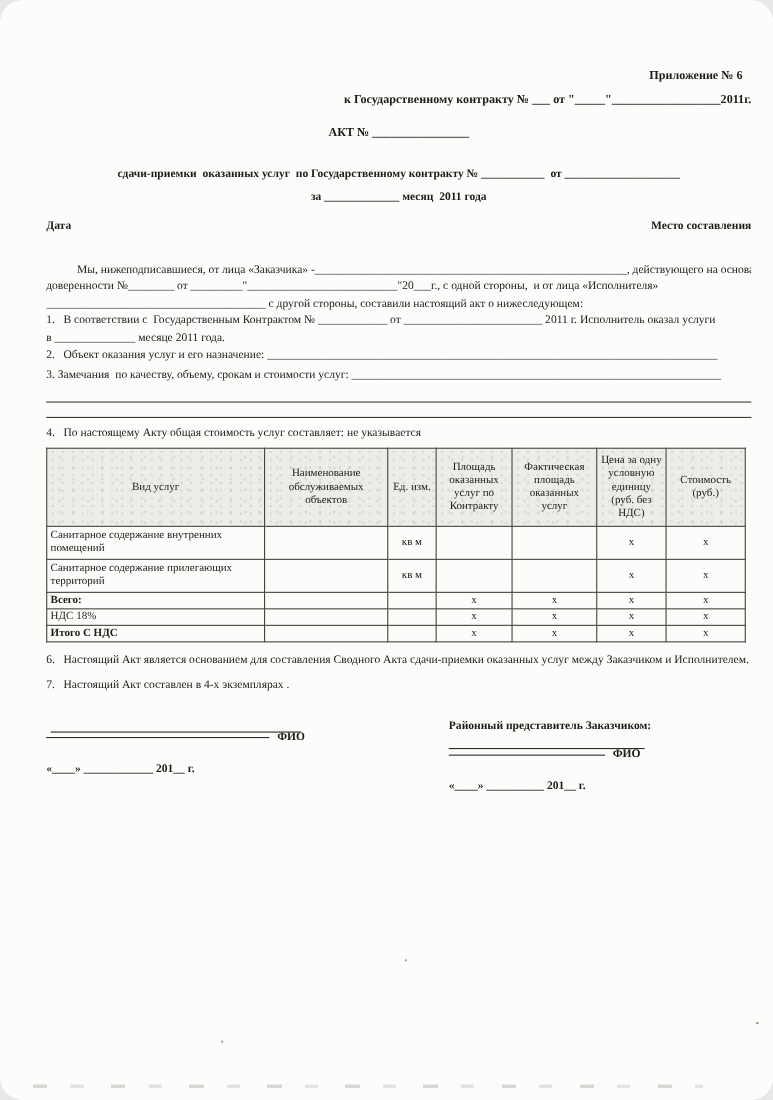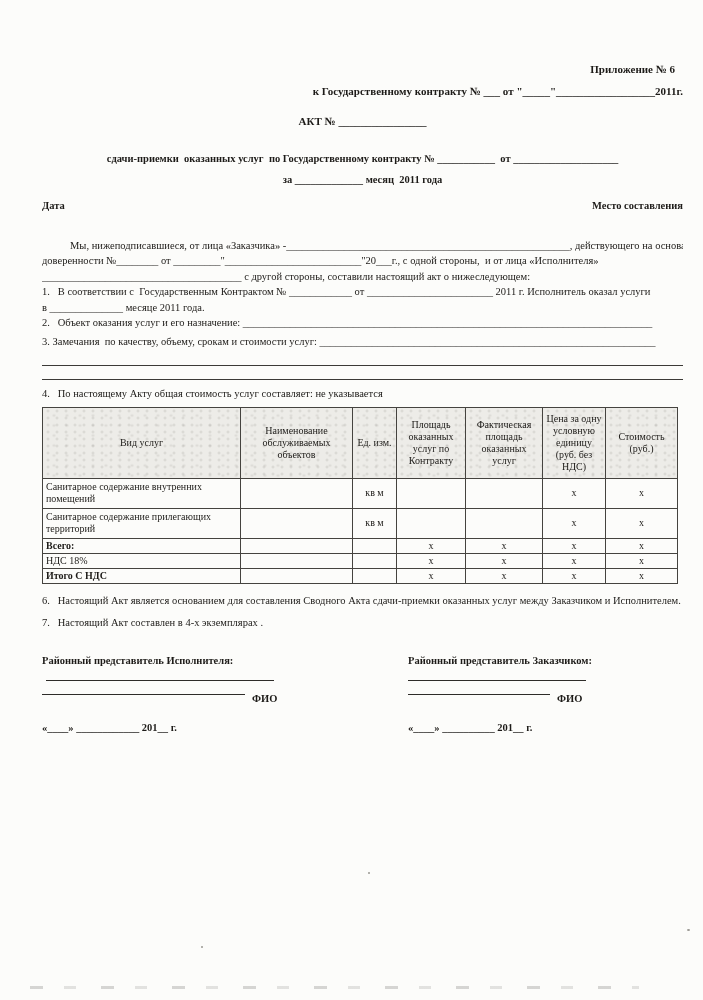--- a/index.html
+++ b/index.html
@@ -1,19 +1,19 @@
 <!DOCTYPE html>
 <html><head>
 <meta charset="utf-8">
 <style>
   html,body{margin:0;padding:0;background:#e8e8e8;}
   .page{
     position:relative;width:703px;height:1000px;background:#fcfcfa;
     font-family:"Liberation Serif","DejaVu Serif",serif;color:#1d1b18;
-    overflow:hidden;box-sizing:border-box;
+    overflow:hidden;box-sizing:border-box;border-radius:21px;
   }
   .content{position:absolute;left:42px;top:0;width:641px;}
   .t{white-space:pre;overflow:hidden;}
   .b{font-weight:bold;}
   .fs11{font-size:11px;line-height:14px;}
   .fs105{font-size:10.5px;line-height:15.5px;}
   .right{text-align:right;}
   .center{text-align:center;}
   .appendix{padding-top:62px;padding-right:8px;}
   .contract-line{margin-top:8px;}
@@ -44,21 +44,21 @@
   .nowrap{white-space:nowrap;}
   .c5{margin-top:12px;}
   .c6{margin-top:9px;white-space:pre-wrap;}
   .c7{margin-top:7px;}
   .sigs{margin-top:22px;display:flex;}
   .sigL{width:250px;}
   .sigR{width:237px;margin-left:116px;}
   .sline{height:0;border-bottom:1.4px solid #2e2c29;}
   .s1L{margin-top:12px;margin-left:4px;width:228px;}
   .s1R{margin-top:12px;width:178px;}
-  .srow{display:flex;align-items:flex-start;margin-top:13px;}
+  .srow{display:flex;align-items:center;}
   .s2L{width:203px;}
   .s2R{width:142px;}
   .fio{margin-left:7px;font-size:10.5px;line-height:10px;}
   .sdate{margin-top:16px;}
   .speck{position:absolute;background:#9a9892;border-radius:50%;}
   .speckline{position:absolute;left:30px;right:64px;bottom:11px;height:3px;opacity:.55;
     background:repeating-linear-gradient(90deg, rgba(95,94,90,.45) 0 13px, transparent 13px 34px, rgba(95,94,90,.3) 34px 46px, transparent 46px 71px);}
 </style>
 </head>
 <body>
@@ -159,21 +159,20 @@
         <td>х</td>
       </tr>
     </tbody>
       </table>
 
     <div class="fs105 c6">6.   Настоящий Акт является основанием для составления Сводного Акта сдачи-приемки оказанных услуг между Заказчиком и Исполнителем.</div>
     <div class="t fs105 c7">7.   Настоящий Акт составлен в 4-х экземплярах .</div>
 
     <div class="sigs fs105">
       <div class="sigL">
-        <div class="t b">Районный представитель Исполнителя:</div>
         <div class="sline s1L"></div>
         <div class="srow">
           <div class="sline s2L"></div>
           <span class="t b fio">ФИО</span>
         </div>
         <div class="t b sdate">«____» ____________ 201__ г.</div>
       </div>
       <div class="sigR">
         <div class="t b">Районный представитель Заказчиком:</div>
         <div class="sline s1R"></div>

